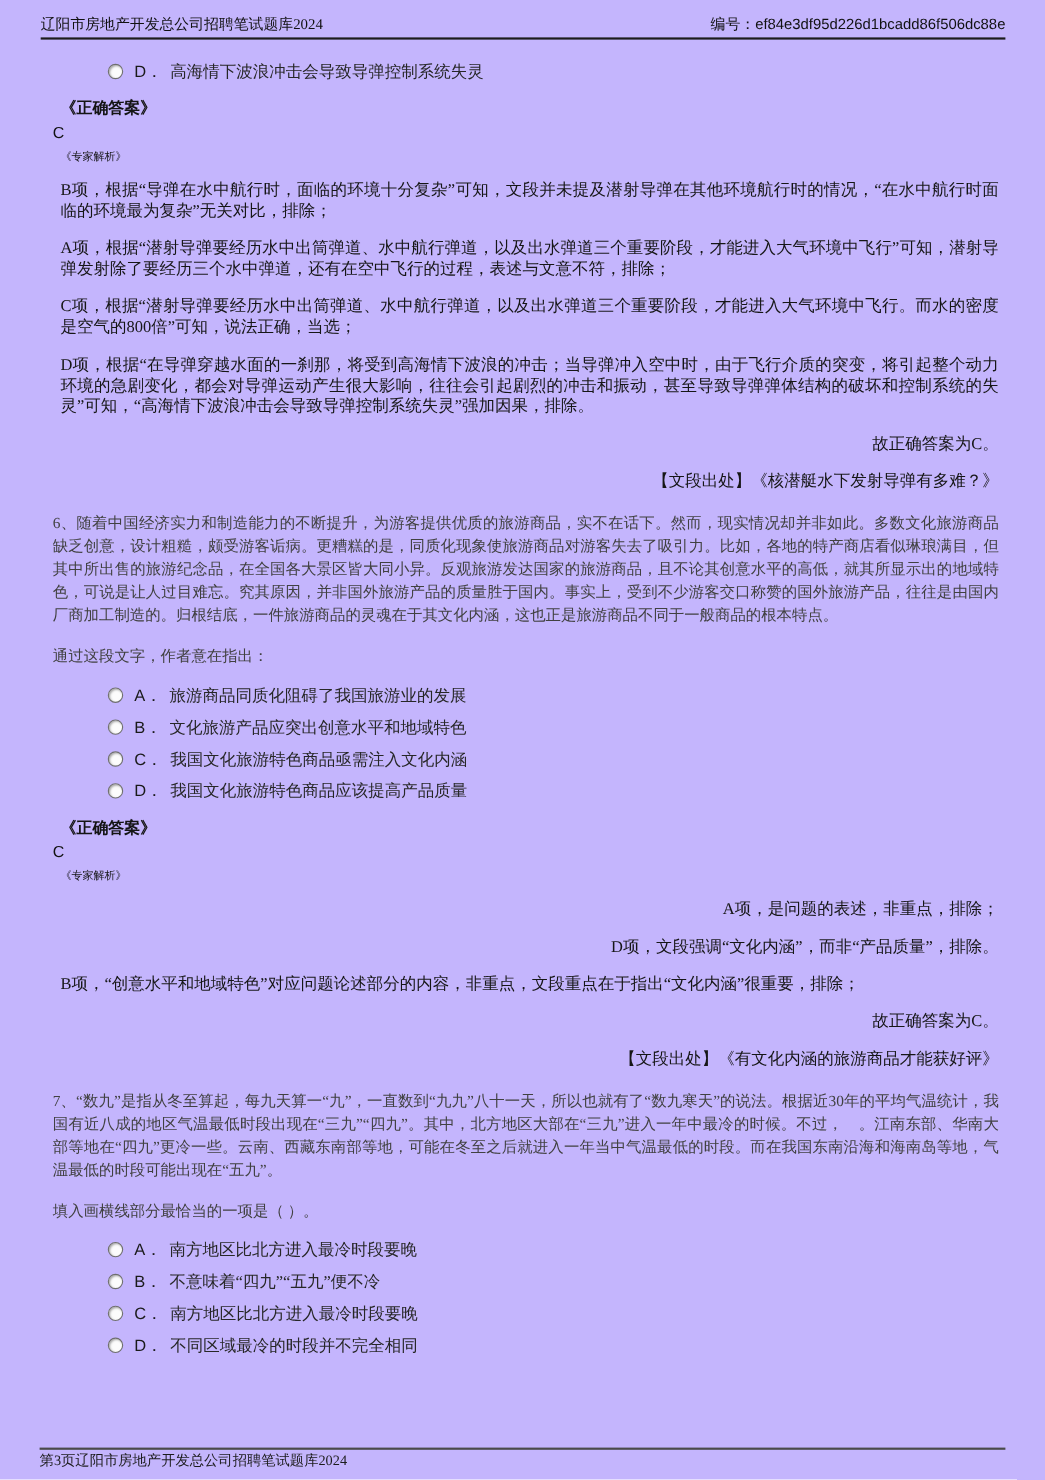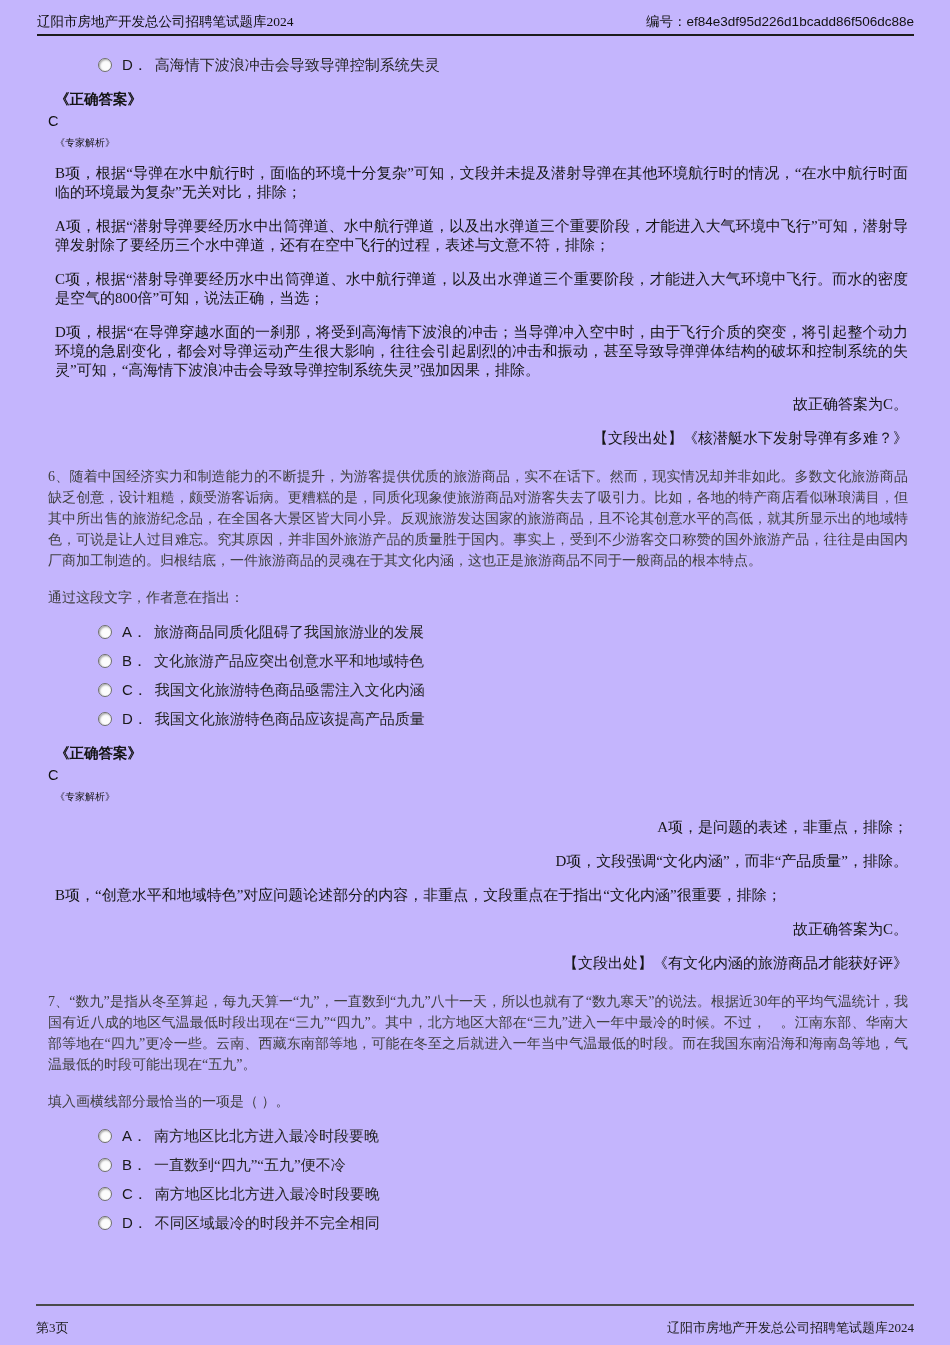--- a/index.html
+++ b/index.html
@@ -44,22 +44,22 @@
   }
   .exp-label { font-size:10px; line-height:19px; margin-top:2px; color:#141414; }
   .para { font-size:15px; line-height:19px; margin-top:12px; text-align:justify; color:#161616; }
   .one-line { text-align:right; }
   .stem { font-size:14px; line-height:21px; margin-top:18px; text-align:justify; color:#414141; }
   .prompt { font-size:14px; line-height:21px; margin-top:16px; color:#414141; }
   
   .ftr {
     position:absolute; left:36px; right:36px; bottom:8px;
     border-top:2px solid #4a4a4a;
-    padding-top:13px;
-    display:flex; justify-content:space-between;
+    padding-top:1px;
+    display:flex; 
     font-size:13px; color:#1c1c1c;
   }
 </style>
 </head>
 <body>
 
 <div class="page">
 
   <div class="hdr">
     <span>辽阳市房地产开发总公司招聘笔试题库2024</span>
@@ -127,21 +127,21 @@
       <p class="prompt">填入画横线部分最恰当的一项是（ ）。</p>
 
       <div class="opt-row">
         <span class="radio"></span>
         <span class="opt-letter">A．</span>
         <span class="opt-text">南方地区比北方进入最冷时段要晚</span>
       </div>
       <div class="opt-row">
         <span class="radio"></span>
         <span class="opt-letter">B．</span>
-        <span class="opt-text">一直数到“四九”“五九”便不冷</span>
+        <span class="opt-text">不意味着“四九”“五九”便不冷</span>
       </div>
       <div class="opt-row">
         <span class="radio"></span>
         <span class="opt-letter">C．</span>
         <span class="opt-text">南方地区比北方进入最冷时段要晚</span>
       </div>
       <div class="opt-row">
         <span class="radio"></span>
         <span class="opt-letter">D．</span>
         <span class="opt-text">不同区域最冷的时段并不完全相同</span>

